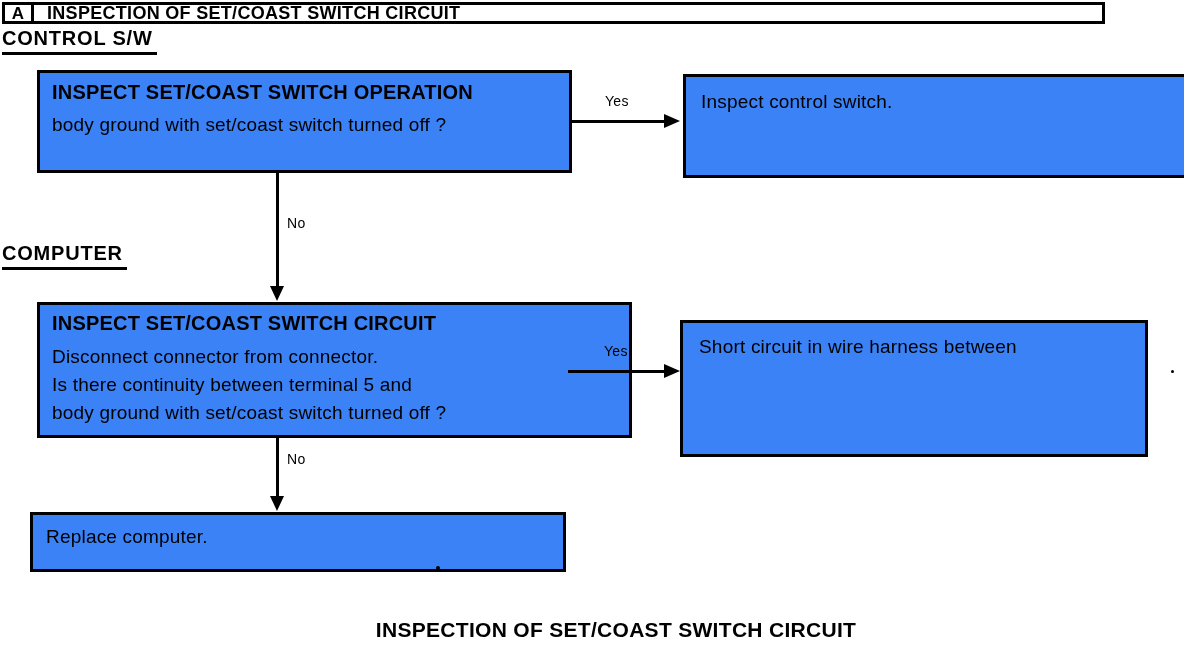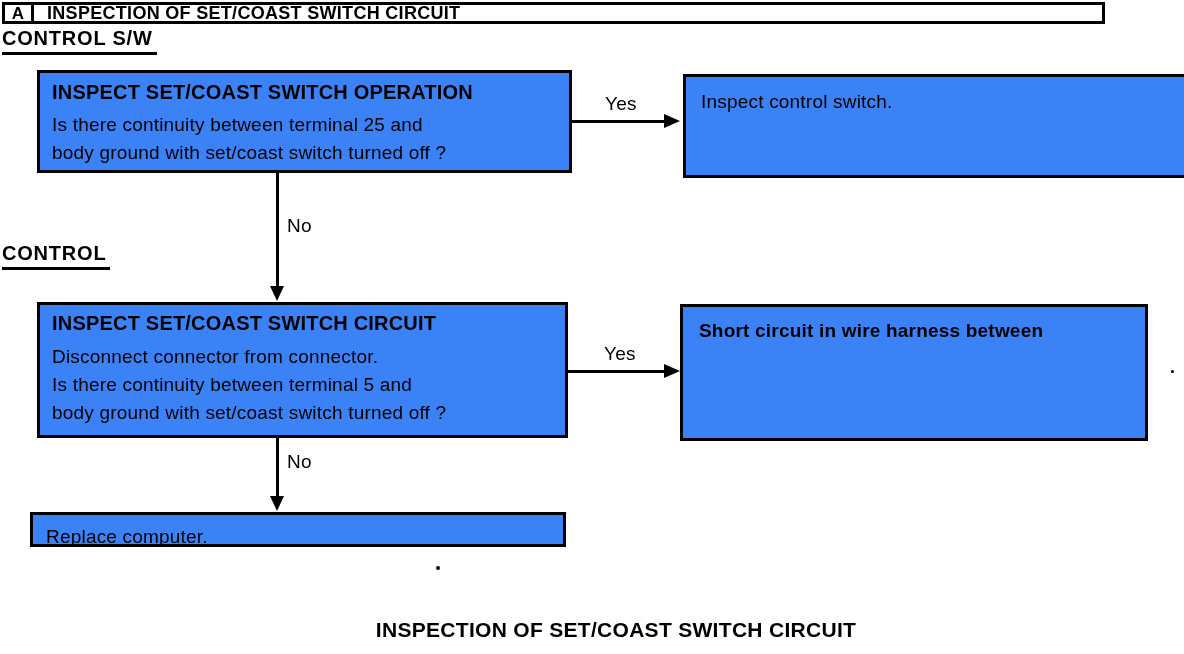--- a/index.html
+++ b/index.html
@@ -34,32 +34,32 @@
   .lbl-computer { left:2px; top:242px; }
 
   
   .node { border:3px solid #000; background:#3b82f6; }
   .node-title { font-weight:700; font-size:20px; letter-spacing:.2px; line-height:23px; white-space:nowrap; }
   .node-text { font-size:19px; line-height:28px; letter-spacing:.2px; white-space:nowrap; }
 
   .box-step1 { left:37px; top:70px; width:535px; height:103px; padding:8px 12px 0 12px; }
   .box-step1 .node-title { margin-bottom:7px; }
   .box-result1 { left:683px; top:74px; width:539px; height:104px; padding:11px 15px 8px 15px; }
-  .box-step2 { left:37px; top:302px; width:531px; height:136px; padding:7px 12px 0 12px; }
+  .box-step2 { left:37px; top:302px; width:595px; height:136px; padding:7px 12px 0 12px; }
   .box-step2 .node-title { margin-bottom:8px; }
-  .box-result2 { left:680px; top:304px; width:468px; height:137px; padding:10px 16px 8px 16px;font-weight:bold; }
+  .box-result2 { left:680px; top:320px; width:468px; height:137px; padding:10px 16px 8px 16px; }
   .box-result2 .node-text { line-height:27px; }
-  .box-result3 { left:30px; top:512px; width:536px; height:35px; padding:8px 13px 0 13px; }
+  .box-result3 { left:30px; top:512px; width:536px; height:60px; padding:8px 13px 0 13px; }
 
   
   .hline { height:3px; background:#000; }
   .vline { width:3px; background:#000; }
   .arrow-right { width:0; height:0; border-top:7px solid transparent; border-bottom:7px solid transparent; border-left:16px solid #000; }
   .arrow-down  { width:0; height:0; border-left:7px solid transparent; border-right:7px solid transparent; border-top:15px solid #000; }
-  .edge-label { font-size:19px; letter-spacing:.3px; white-space:nowrap; }
+  .edge-label { font-size:14px; letter-spacing:.3px; white-space:nowrap; }
 
   .yes1-line { left:572px; top:120px; width:96px; }
   .yes1-arrow { left:664px; top:114px; }
   .yes1-label { left:605px; top:93px; }
 
   .no1-line { left:276px; top:172px; height:116px; }
   .no1-arrow { left:270px; top:286px; }
   .no1-label { left:287px; top:215px; }
 
   .yes2-line { left:568px; top:370px; width:98px; }
@@ -83,25 +83,24 @@
 </style>
 </head>
 <body>
 
 <div class="abs header-box">
   <span class="header-tag">A</span>
   <span class="header-title">INSPECTION OF SET/COAST SWITCH CIRCUIT</span>
 </div>
 
 <div class="abs section-label lbl-control">CONTROL S/W</div>
-<div class="abs section-label lbl-computer">CONTROL</div>
+<div class="abs section-label lbl-computer">COMPUTER</div>
 
 <div class="abs node box-step1">
   <div class="node-title">INSPECT SET/COAST SWITCH OPERATION</div>
-  <div class="node-text">Is there continuity between terminal 25 and</div>
   <div class="node-text">body ground with set/coast switch turned off ?</div>
 </div>
 
 <div class="abs hline yes1-line"></div>
 <div class="abs arrow-right yes1-arrow"></div>
 <div class="abs edge-label yes1-label">Yes</div>
 
 <div class="abs node box-result1">
   <div class="node-text">Inspect control switch.</div>
 </div>

